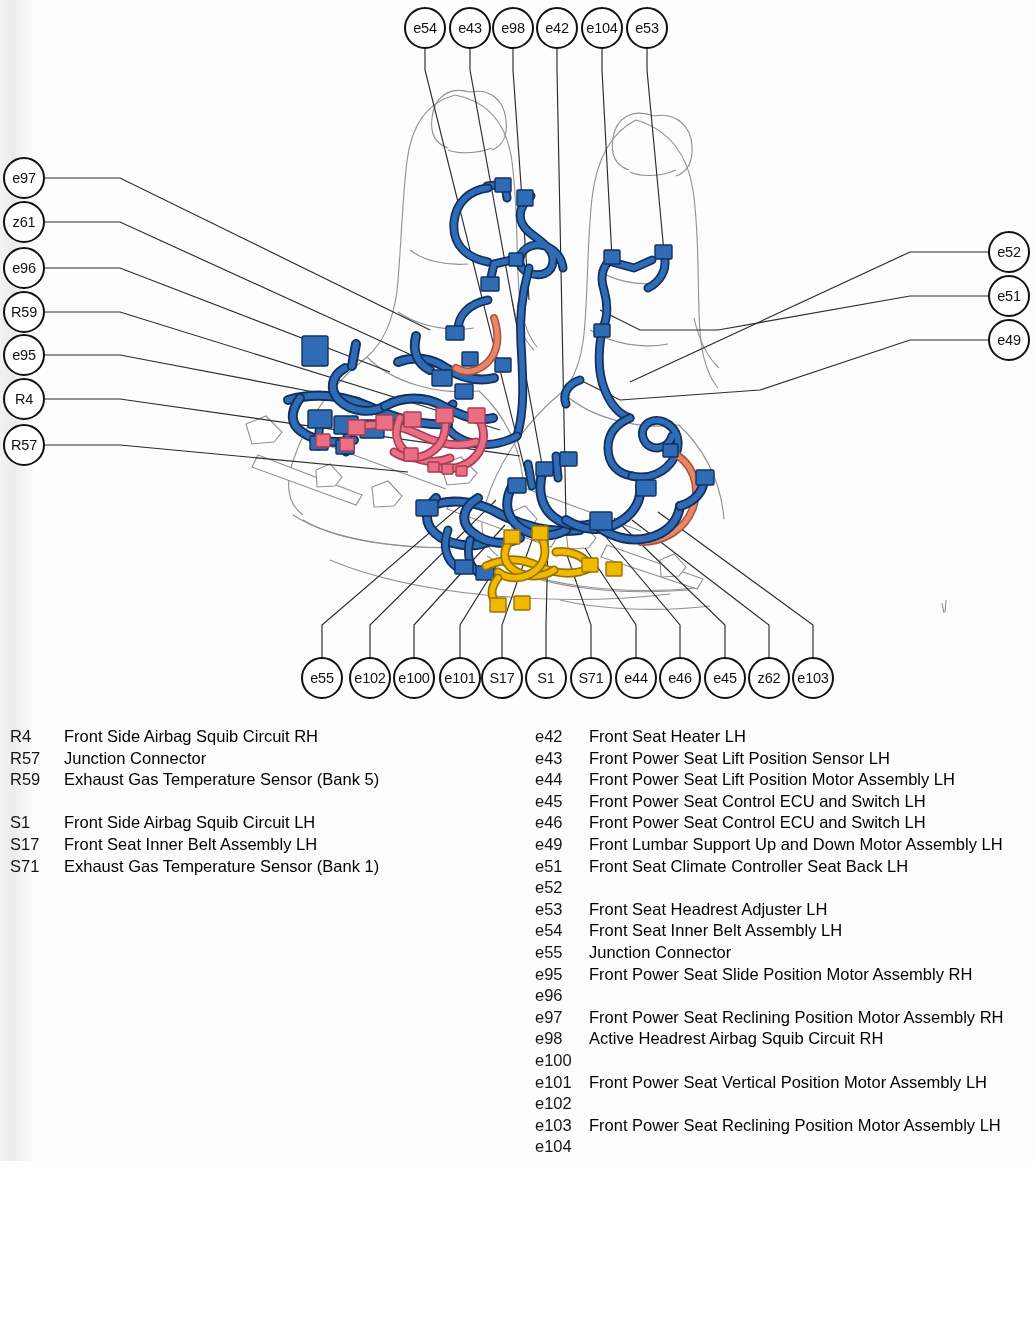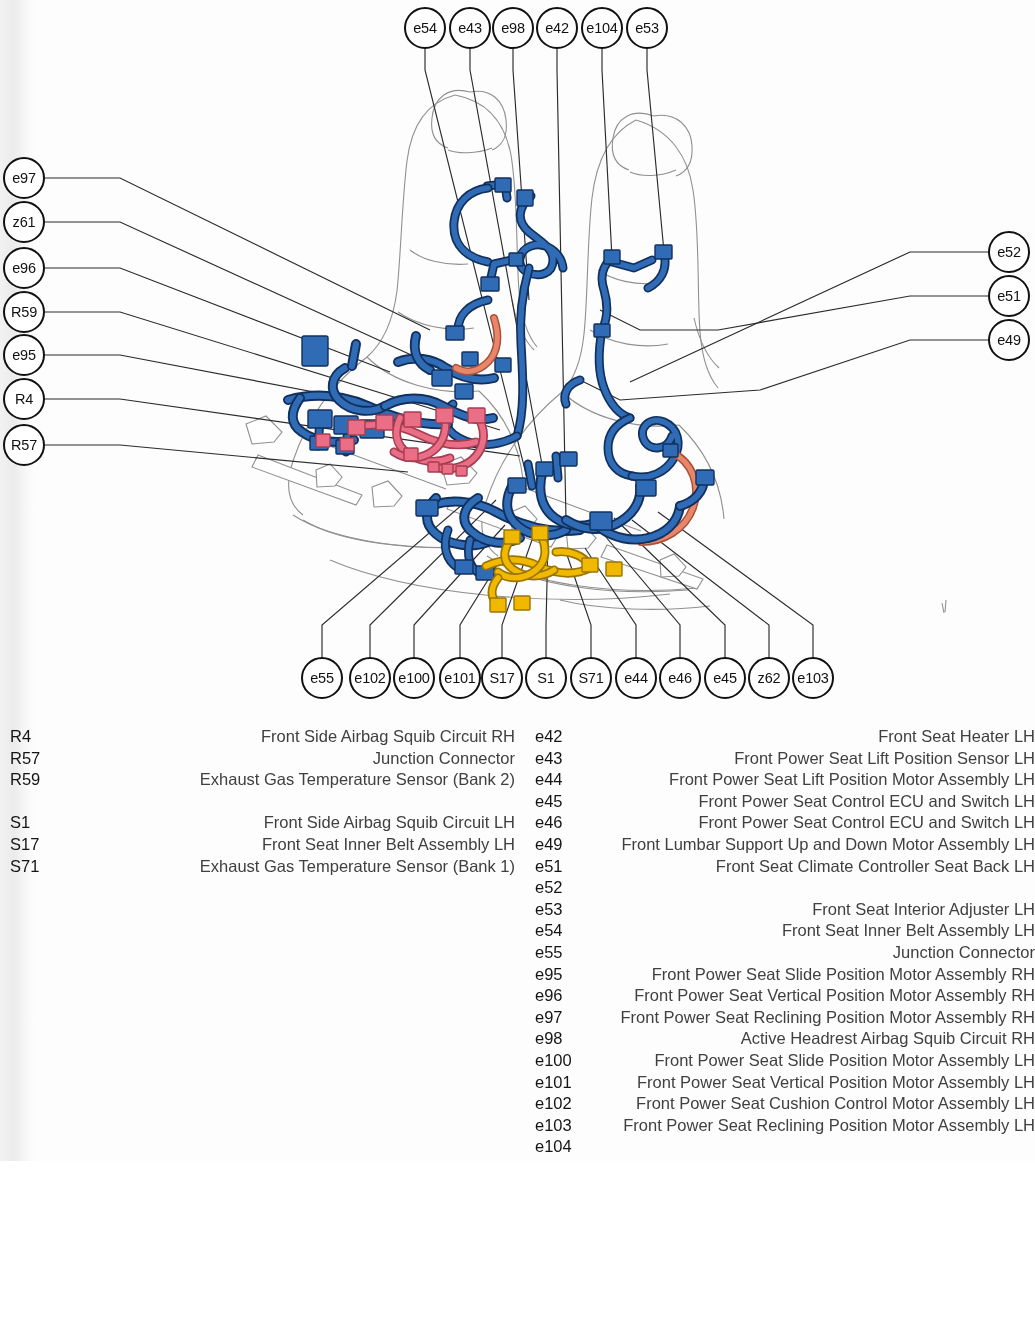--- a/index.html
+++ b/index.html
@@ -59,22 +59,21 @@
     font-size: 16.5px;
     line-height: 21.6px;
     color: #141414;
     white-space: nowrap;
   }
   .legend-row .desc {
     display: block;
     margin-left: 54px;
     font-size: 16.5px;
     line-height: 21.6px;
-    color: #404040;
-    text-align: right;
+    color: #000000;
   }
   .legend-gap { height: 21.6px; }
 
   
   .bubble {
     position: absolute;
     width: 42px;
     height: 42px;
     border: 2.2px solid #111111;
     border-radius: 50%;
@@ -401,21 +400,21 @@
       <div class="legend-row">
         <span class="code">R4</span>
         <span class="desc">Front Side Airbag Squib Circuit RH</span>
       </div>
       <div class="legend-row">
         <span class="code">R57</span>
         <span class="desc">Junction Connector</span>
       </div>
       <div class="legend-row">
         <span class="code">R59</span>
-        <span class="desc">Exhaust Gas Temperature Sensor (Bank 2)</span>
+        <span class="desc">Exhaust Gas Temperature Sensor (Bank 5)</span>
       </div>
       <div class="legend-gap"></div>
       <div class="legend-row">
         <span class="code">S1</span>
         <span class="desc">Front Side Airbag Squib Circuit LH</span>
       </div>
       <div class="legend-row">
         <span class="code">S17</span>
         <span class="desc">Front Seat Inner Belt Assembly LH</span>
       </div>
@@ -452,57 +451,54 @@
       </div>
       <div class="legend-row">
         <span class="code">e51</span>
         <span class="desc">Front Seat Climate Controller Seat Back LH</span>
       </div>
       <div class="legend-row">
         <span class="code">e52</span>
       </div>
       <div class="legend-row">
         <span class="code">e53</span>
-        <span class="desc">Front Seat Interior Adjuster LH</span>
+        <span class="desc">Front Seat Headrest Adjuster LH</span>
       </div>
       <div class="legend-row">
         <span class="code">e54</span>
         <span class="desc">Front Seat Inner Belt Assembly LH</span>
       </div>
       <div class="legend-row">
         <span class="code">e55</span>
         <span class="desc">Junction Connector</span>
       </div>
       <div class="legend-row">
         <span class="code">e95</span>
         <span class="desc">Front Power Seat Slide Position Motor Assembly RH</span>
       </div>
       <div class="legend-row">
         <span class="code">e96</span>
-        <span class="desc">Front Power Seat Vertical Position Motor Assembly RH</span>
       </div>
       <div class="legend-row">
         <span class="code">e97</span>
         <span class="desc">Front Power Seat Reclining Position Motor Assembly RH</span>
       </div>
       <div class="legend-row">
         <span class="code">e98</span>
         <span class="desc">Active Headrest Airbag Squib Circuit RH</span>
       </div>
       <div class="legend-row">
         <span class="code">e100</span>
-        <span class="desc">Front Power Seat Slide Position Motor Assembly LH</span>
       </div>
       <div class="legend-row">
         <span class="code">e101</span>
         <span class="desc">Front Power Seat Vertical Position Motor Assembly LH</span>
       </div>
       <div class="legend-row">
         <span class="code">e102</span>
-        <span class="desc">Front Power Seat Cushion Control Motor Assembly LH</span>
       </div>
       <div class="legend-row">
         <span class="code">e103</span>
         <span class="desc">Front Power Seat Reclining Position Motor Assembly LH</span>
       </div>
       <div class="legend-row">
         <span class="code">e104</span>
       </div>
       <div class="legend-gap"></div>
       <div class="legend-row">

